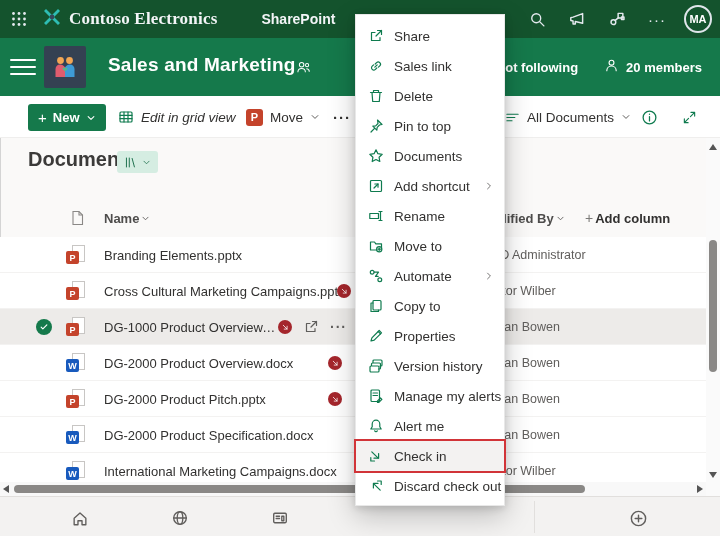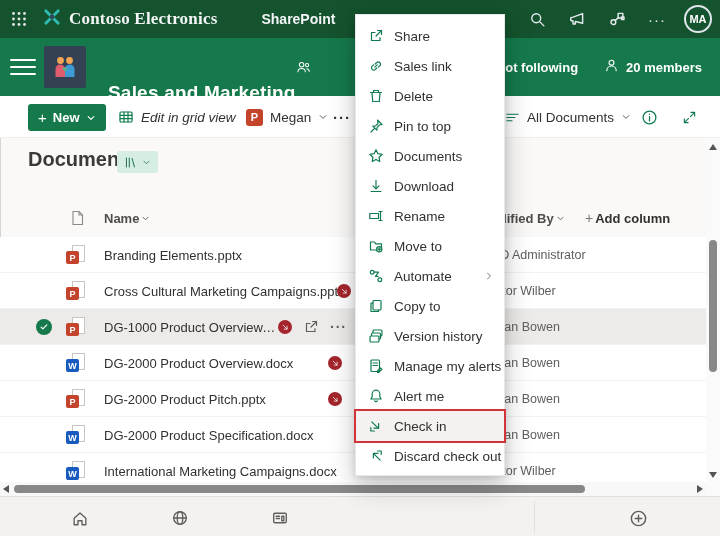--- a/index.html
+++ b/index.html
@@ -22,21 +22,21 @@
   .avatar { width:28px; height:28px; border-radius:50%; border:2px solid #dfe5ea; display:flex; align-items:center;
             justify-content:center; font-size:11px; font-weight:bold; color:#fff; margin-left:4px; cursor:pointer; }
 
   
   .site-header { position:absolute; left:0; top:38px; width:720px; height:58px; background:#15794b; color:#fff; }
   .hamburger { position:absolute; left:10px; top:17px; width:26px; height:24px; display:flex; flex-direction:column;
                justify-content:center; gap:5px; cursor:pointer; }
   .hamburger i { display:block; height:2px; background:#fff; border-radius:1px; }
   .site-logo { position:absolute; left:44px; top:8px; width:42px; height:42px; background:#344152; border-radius:2px;
                display:flex; align-items:center; justify-content:center; cursor:pointer; }
-  .site-title { position:absolute; left:108px; top:16px; font-size:19px; font-weight:bold; letter-spacing:.2px;margin-top:28px; }
+  .site-title { position:absolute; left:108px; top:16px; font-size:19px; font-weight:bold; letter-spacing:.2px; }
   .teams-icon { position:absolute; left:296px; top:22px; }
   .hdr-right { position:absolute; right:18px; top:0; height:58px; display:flex; align-items:center; gap:26px; }
   .hdr-chip { display:flex; align-items:center; gap:7px; font-size:13px; cursor:pointer; white-space:nowrap;font-weight:bold; }
   .hdr-chip svg { stroke:#fff; fill:none; stroke-width:1.2; stroke-linecap:round; stroke-linejoin:round; }
 
   
   .command-bar { position:absolute; left:0; top:96px; width:720px; height:42px; background:#fff;
                  border-bottom:1px solid #efeeed; }
   .new-btn { position:absolute; left:28px; top:8px; height:27px; padding:0 10px; background:#15794b; color:#fff;
              border:none; border-radius:3px; font-size:13px; font-weight:bold; display:flex; align-items:center;
@@ -235,21 +235,21 @@
     </button>
     <button class="cmd-item" style="left:118px;font-style:italic;">
       <svg class="accent" width="16" height="16" viewBox="0 0 16 16">
           <rect x="2" y="3" width="12" height="10" rx="1"></rect>
           <path d="M2 6.3h12M2 9.7h12M6 3v10M10 3v10"></path>
         </svg>
       <span>Edit in grid view</span>
     </button>
     <button class="cmd-item" style="left:246px;">
       <span class="ppt-chip">P</span>
-      <span>Megan</span>
+      <span>Move</span>
       <svg class="chev" width="10" height="10" viewBox="0 0 14 14">
           <path d="M3 5l4 4 4-4"></path>
         </svg>
     </button>
     <button class="cmd-item" style="left:333px;">
       <span class="more-dots">···</span>
     </button>
     <button class="cmd-item" style="left:505px;">
       <svg class="accent" width="15" height="15" viewBox="0 0 16 16">
           <path d="M2 4.5h12M2 8h8.5M2 11.5h5.5"></path>
@@ -480,25 +480,28 @@
       <span>Pin to top</span>
     </div>
     <div class="mi">
       <svg width="16" height="16" viewBox="0 0 16 16">
           <path d="M8 1.8l1.9 3.9 4.3.6-3.1 3 .7 4.2L8 11.5l-3.8 2 .7-4.2-3.1-3 4.3-.6z"></path>
         </svg>
       <span>Documents</span>
     </div>
     <div class="mi">
       <svg width="16" height="16" viewBox="0 0 16 16">
-          <path d="M8 2.5v8"></path>
-          <path d="M5 7.8l3 3 3-3"></path>
-          <path d="M3 13.5h10"></path>
-        </svg>
-      <span>Download</span>
+          <rect x="2.5" y="2.5" width="11" height="11" rx="1"></rect>
+          <path d="M6 10l4-4"></path>
+          <path d="M6.8 6H10v3.2"></path>
+        </svg>
+      <span>Add shortcut</span>
+      <span class="sub"><svg width="10" height="10" viewBox="0 0 14 14">
+            <path d="M5 3l4 4-4 4"></path>
+          </svg></span>
     </div>
     <div class="mi">
       <svg width="16" height="16" viewBox="0 0 16 16">
           <rect x="1.8" y="5.5" width="8.7" height="5"></rect>
           <path d="M12.5 3.5v9"></path>
           <path d="M11 3.5h3M11 12.5h3"></path>
         </svg>
       <span>Rename</span>
     </div>
     <div class="mi">
@@ -522,20 +525,27 @@
     </div>
     <div class="mi">
       <svg width="16" height="16" viewBox="0 0 16 16">
           <rect x="5" y="2.5" width="8" height="9.5" rx="1"></rect>
           <path d="M5 5H3v8.5h7.5V12"></path>
         </svg>
       <span>Copy to</span>
     </div>
     <div class="mi">
       <svg width="16" height="16" viewBox="0 0 16 16">
+          <path d="M3 13l.9-3.2 7.3-7.3 2.3 2.3-7.3 7.3z"></path>
+          <path d="M10.2 3.5l2.3 2.3"></path>
+        </svg>
+      <span>Properties</span>
+    </div>
+    <div class="mi">
+      <svg width="16" height="16" viewBox="0 0 16 16">
           <path d="M5 4.5V3a1 1 0 011-1h7a1 1 0 011 1v4a1 1 0 01-1 1h-1"></path>
           <path d="M3.5 7.5V6a1 1 0 011-1h7a1 1 0 011 1v4a1 1 0 01-1 1h-1"></path>
           <rect x="2" y="8" width="9" height="6" rx="1"></rect>
         </svg>
       <span>Version history</span>
     </div>
     <div class="mi">
       <svg width="16" height="16" viewBox="0 0 16 16">
           <rect x="3" y="2" width="8.5" height="11.5" rx="1"></rect>
           <path d="M5 5h4.5M5 7.5h4.5"></path>

